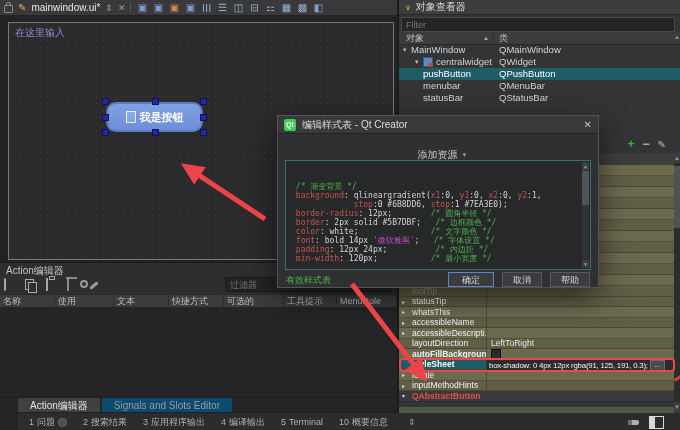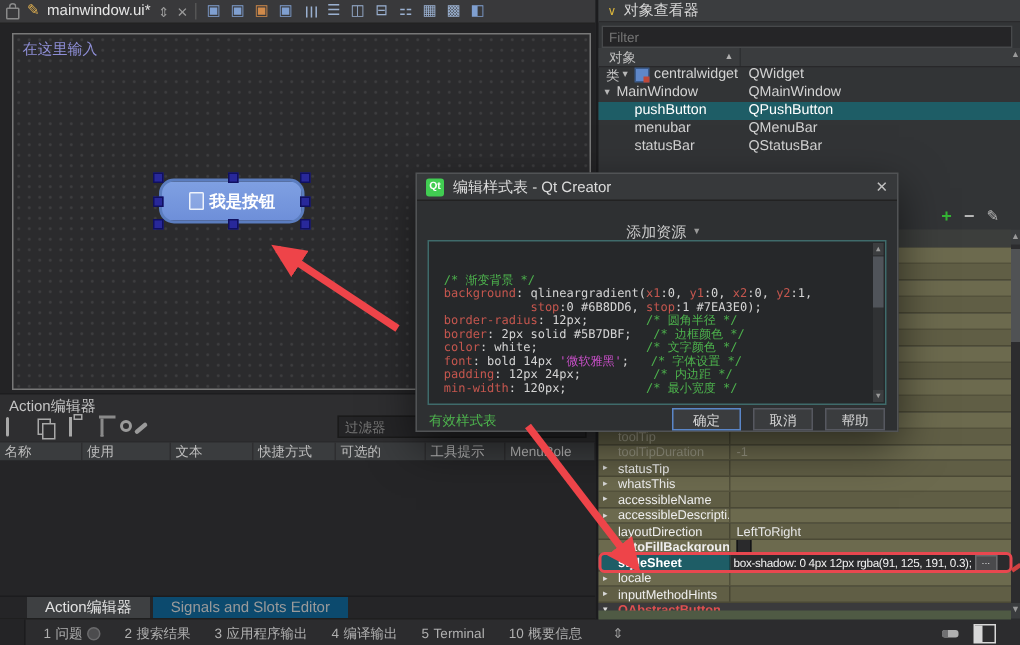--- a/index.html
+++ b/index.html
@@ -18,21 +18,21 @@
   .tsep{width:1px;height:11px;background:#555;}
   #tab-icons{display:flex;gap:4px;align-items:center;}
   .ticon{font-size:10px;line-height:12px;width:12px;text-align:center;color:#7f9fd0;}
   .ticon.rot{transform:rotate(90deg);}
 
   
   #form-area{left:0;top:16px;width:397px;height:246px;background:#232325;}
   #form{left:8px;top:6px;width:384px;height:236px;background:#2b2b2d;border:1px solid #787878;
         background-image:radial-gradient(circle,#3e3e40 0.8px,transparent 1px);background-size:7px 7px;}
   #menu-placeholder{left:6px;top:3px;color:#8f8fd8;font-size:10px;}
-  #btn-wrap{left:94px;top:93px;width:103px;height:36px;}
+  #btn-wrap{left:94px;top:76px;width:103px;height:36px;}
   #design-button{position:absolute;left:3px;top:3px;width:97px;height:30px;border-radius:10px;
     background:linear-gradient(#7fa0e2,#6e8fd9);border:2px solid #5B7DBF;box-sizing:border-box;
     display:flex;align-items:center;justify-content:center;gap:4px;color:#fff;font-weight:bold;font-size:11px;}
   .btn-mini-icon{width:8px;height:10px;border:1px solid rgba(255,255,255,.85);border-radius:1px;background:rgba(255,255,255,.15);}
   .handle{position:absolute;width:5px;height:5px;background:#28289a;border:1px solid #101060;}
 
   
   #actionpanel{left:0;top:262px;width:397px;height:135px;background:#2e2e30;border-top:1px solid #1d1d1f;}
   #ae-title{left:6px;top:1px;font-size:10px;color:#c4c4c4;}
   #ae-toolbar{left:4px;top:14px;height:16px;display:flex;gap:9px;align-items:center;}
@@ -69,21 +69,21 @@
   #sb-panelicon{position:absolute;left:649px;top:416px;width:13px;height:11px;border:1px solid #d8d8d8;background:#2c2c2e;}
   #sb-panelicon:before{content:"";position:absolute;left:0;top:0;width:5px;height:11px;background:#d8d8d8;}
 
   
   #rightpanel{left:397px;top:0;width:283px;height:413px;background:#323436;border-left:2px solid #1c1c1e;box-sizing:border-box;}
   #oi-header{left:0;top:0;width:281px;height:15px;background:#3b3d3f;border-bottom:1px solid #2a2a2c;display:flex;align-items:center;gap:5px;padding-left:6px;box-sizing:border-box;}
   #oi-chevron{color:#d8b43c;font-size:8px;}
   #oi-title{color:#d6d6d6;font-size:10px;}
   #oi-filter{position:absolute;left:2px;top:17px;width:264px;height:13px;background:#252527;border:1px solid #47494b;color:#8a8a8a;
      font-size:9px;padding:0 4px;font-family:"Liberation Sans",sans-serif;}
-  #oi-cols{left:0;top:32px;width:281px;height:12px;background:#3a3c3e;border-bottom:1px solid #28282a;display:flex;font-size:9px;color:#c2c2c2;flex-direction:column;}
+  #oi-cols{left:0;top:32px;width:281px;height:12px;background:#3a3c3e;border-bottom:1px solid #28282a;display:flex;font-size:9px;color:#c2c2c2;}
   .oi-col1{width:95px;border-right:1px solid #2e3032;padding-left:7px;box-sizing:border-box;line-height:12px;display:flex;justify-content:space-between;padding-right:4px;}
   .oi-col2{padding-left:5px;line-height:12px;}
   #oi-tree{left:0;top:44px;width:281px;}
   .tree-row{height:12px;display:flex;font-size:9.5px;line-height:12px;color:#d2d2d2;position:relative;}
   .tree-row.sel{background:#1e5d66;color:#fff;}
   .tr-name{width:95px;box-sizing:border-box;display:flex;align-items:center;white-space:nowrap;overflow:visible;}
   .tr-cls{padding-left:5px;white-space:nowrap;}
   .tr-exp{font-size:7px;color:#b8b8b8;width:8px;display:inline-block;}
   .cw-icon{width:8px;height:8px;margin-right:3px;background:
      linear-gradient(#5f87c8,#5f87c8);position:relative;border:1px solid #3a5a8a;}
@@ -273,34 +273,34 @@
     <div id="oi-cols" class="abs">
       <span class="oi-col1">
         <span>对象</span>
         <span style="font-size:6px;color:#b0b0b0;">▲</span>
       </span>
       <span class="oi-col2">类</span>
     </div>
     <div id="oi-up">▲</div>
     <div id="oi-tree" class="abs">
         <div class="tree-row">
+          <span class="tr-name" style="padding-left: 4px; width: 95px;">
+            <span class="tr-exp">▾</span>
+            <span>MainWindow</span>
+          </span>
+          <span class="tr-cls" style="margin-left: 0px;">QMainWindow</span>
+        </div>
+        <div class="tree-row">
           <span class="tr-name" style="padding-left: 16px; width: 95px;">
             <span class="tr-exp">▾</span>
             <span class="cw-icon"></span>
             <span>centralwidget</span>
           </span>
           <span class="tr-cls" style="margin-left: 0px;">QWidget</span>
         </div>
-        <div class="tree-row">
-          <span class="tr-name" style="padding-left: 4px; width: 95px;">
-            <span class="tr-exp">▾</span>
-            <span>MainWindow</span>
-          </span>
-          <span class="tr-cls" style="margin-left: 0px;">QMainWindow</span>
-        </div>
         <div class="tree-row sel">
           <span class="tr-name" style="padding-left: 16px; width: 95px;">
             <span class="tr-exp"> </span>
             <span>pushButton</span>
           </span>
           <span class="tr-cls" style="margin-left: 0px;">QPushButton</span>
         </div>
         <div class="tree-row">
           <span class="tr-name" style="padding-left: 16px; width: 95px;">
             <span class="tr-exp"> </span>
@@ -331,24 +331,20 @@
         <div class="prow a"></div>
         <div class="prow b"></div>
         <div class="prow a"></div>
         <div class="prow b"></div>
         <div class="prow a"></div>
         <div class="prow b"></div>
         <div class="prow a"></div>
         <div class="prow b muted" style="height: 10.5px; text-align: center;">
           <span class="pname">toolTip</span>
           <span class="pval"></span>
-        </div>
-        <div class="prow a muted" style="height: 10.5px;">
-          <span class="pname">toolTipDuration</span>
-          <span class="pval">-1</span>
         </div>
         <div class="prow b" style="height: 10.5px;">
           <span class="parrow">▸</span>
           <span class="pname">statusTip</span>
           <span class="pval"></span>
         </div>
         <div class="prow a" style="height: 10.5px;">
           <span class="parrow">▸</span>
           <span class="pname">whatsThis</span>
           <span class="pval"></span>

